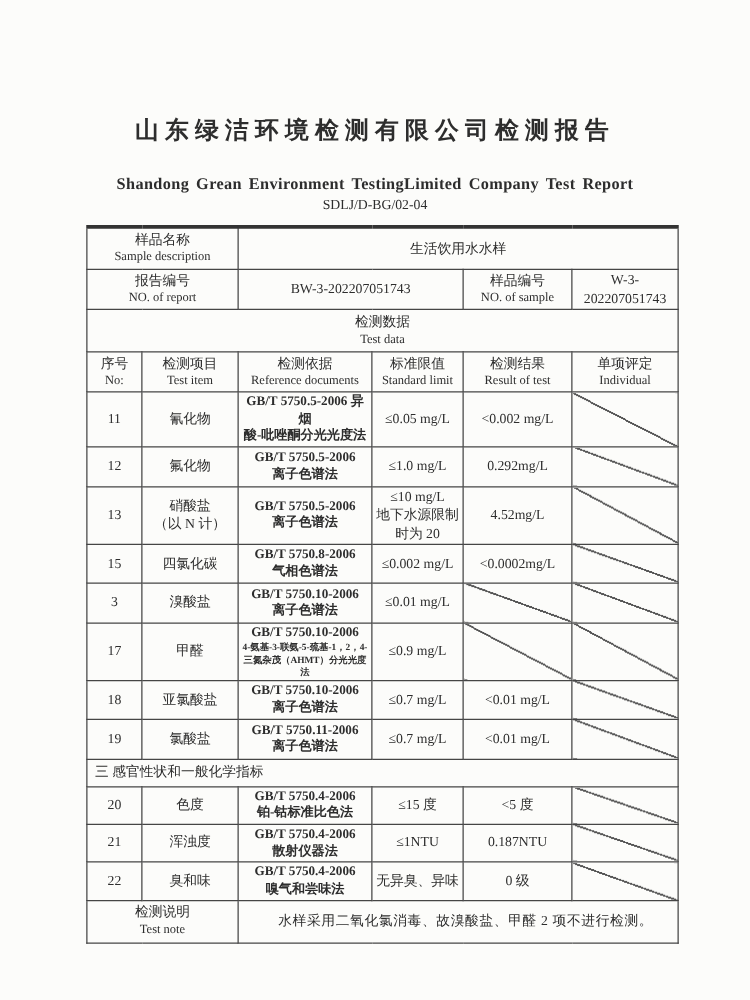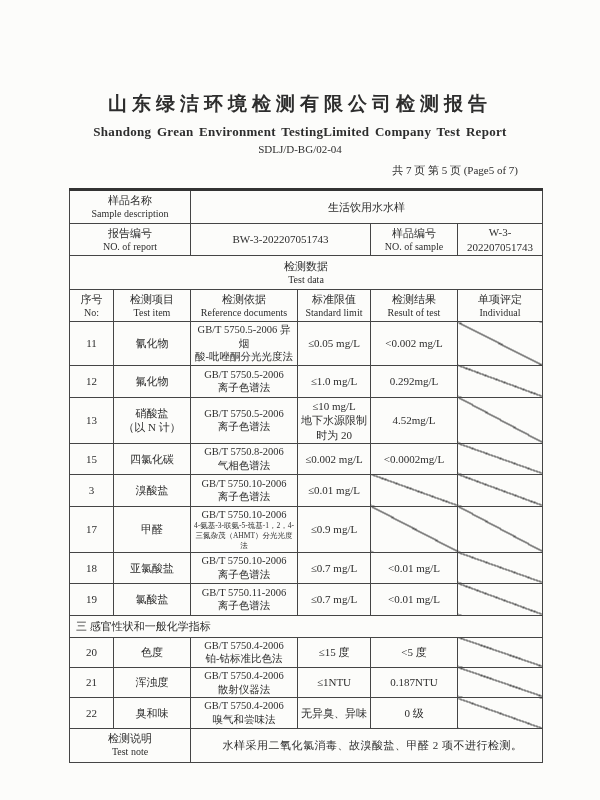--- a/index.html
+++ b/index.html
@@ -10,59 +10,58 @@
     width:600px;height:800px;background:var(--paper);
     font-family:"Liberation Serif","DejaVu Serif",serif;
     color:var(--ink);
   }
   .sheet{position:relative;width:600px;height:800px;overflow:hidden;}
   .title-cn{
     margin-top:15px;padding-top:76px;text-align:center;
     font-size:19px;font-weight:bold;letter-spacing:5px;
   }
   .title-en{
-    margin-top:7px;text-align:center;
+    margin-top:22px;text-align:center;
     font-size:13px;font-weight:bold;letter-spacing:.3px;word-spacing:2px;
   }
   .doc-code{margin-top:3px;text-align:center;font-size:11px;}
   .page-info{margin-top:8px;text-align:right;padding-right:82px;font-size:11px;}
   table.report{
     margin:10px 0 0 69px;width:473px;table-layout:fixed;
     border-collapse:collapse;
   }
   table.report{border:1.5px solid var(--border);border-top:3.5px solid #333;}
   td{
     border:1px solid var(--border);
     text-align:center;vertical-align:middle;
     font-size:11px;line-height:1.3;padding:1px 2px;
     white-space:pre-line;overflow:hidden;
   }
   .en{font-size:10px;display:block;line-height:1.25;}
   .cn{display:block;line-height:1.35;}
-  .ref-cell{font-size:10.5px;}
+  .ref-cell{font-size:10.5px;font-weight:bold;}
   .ref-sub{font-size:7.5px;line-height:1.3;}
   .diag{
     background-image:linear-gradient(to top right,
       transparent calc(50% - .7px),
       var(--diag) calc(50% - .7px),
       var(--diag) calc(50% + .7px),
       transparent calc(50% + .7px));
   }
   .section-row td{text-align:left;padding-left:6px;border-left:1.5px solid var(--border);border-right:1.5px solid var(--border);}
   .note-text{text-align:center;padding-left:14px;letter-spacing:.5px;}
 </style>
 </head>
 <body>
 
 <div class="sheet">
 
   <div class="title-cn">山东绿洁环境检测有限公司检测报告</div>
   <div class="title-en">Shandong Grean Environment TestingLimited Company Test Report</div>
   <div class="doc-code">SDLJ/D-BG/02-04</div>
-  <div class="page-info">共 7 页  第 5 页  (Page5 of 7)</div>
 
   <table class="report">
     <colgroup>
       <col style="width:44px">
         <col style="width:77px">
         <col style="width:107px">
       <col style="width:73px">
         <col style="width:87px">
         <col style="width:85px">
     </colgroup>

